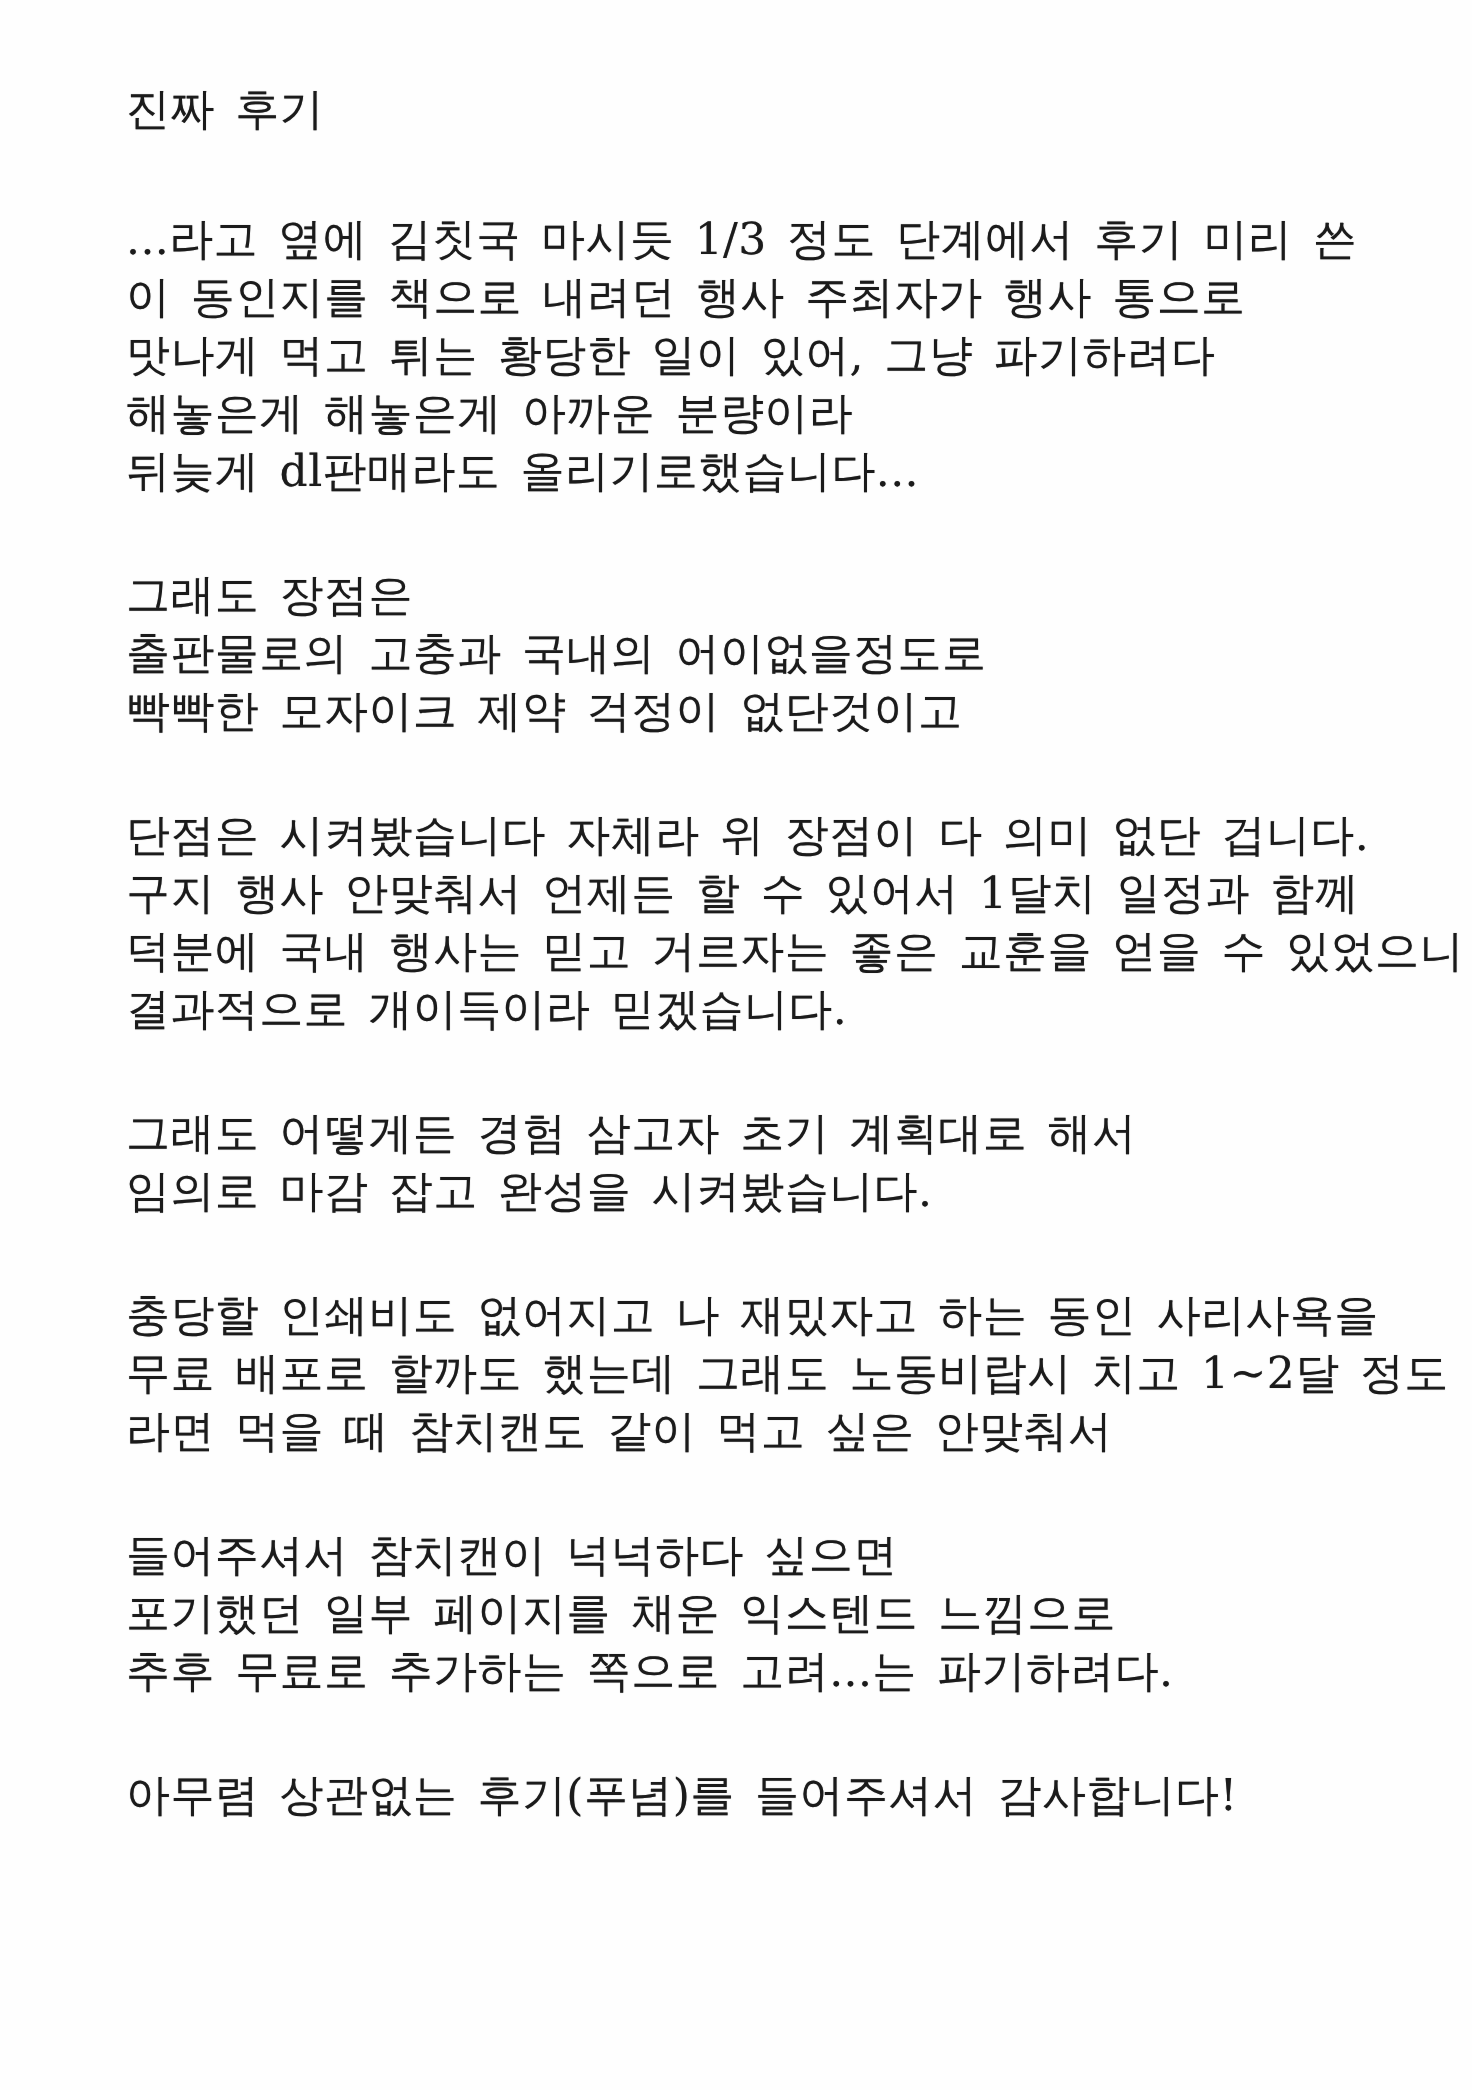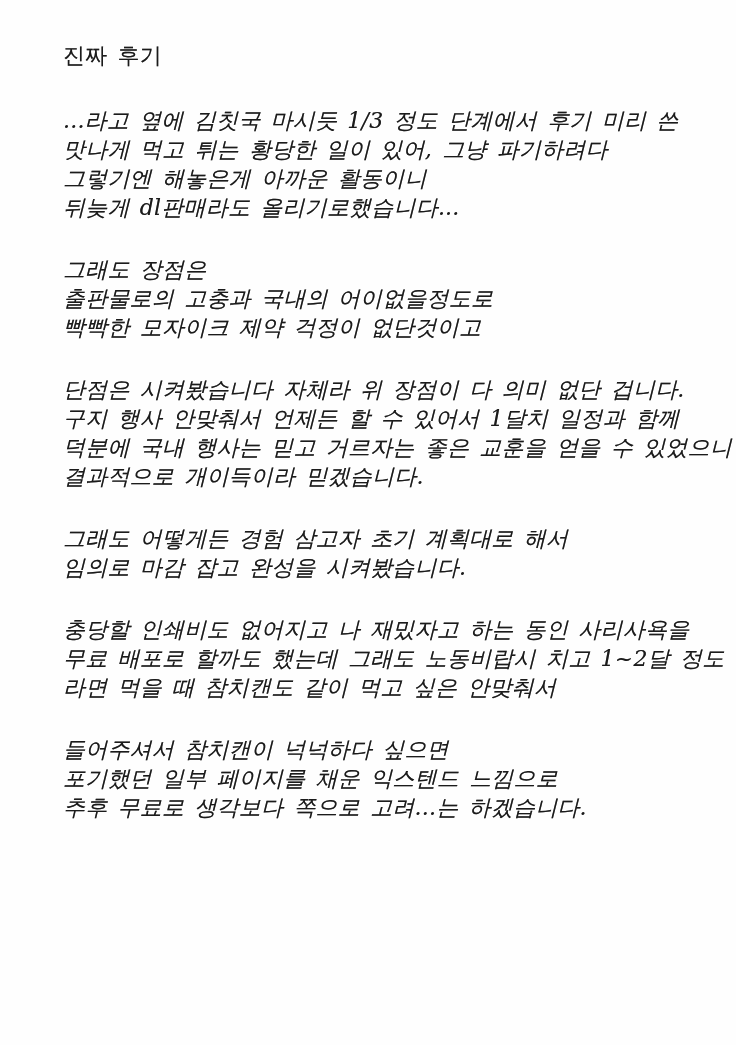--- a/index.html
+++ b/index.html
@@ -30,33 +30,33 @@
   .doc-title {
     margin: 0 0 36px 0;
     font-size: 22px;
     font-weight: normal;
   }
   .paragraph {
     margin: 0 0 33px 0;
   }
   .text-line {
     white-space: nowrap;
-    font-style: italic;
   }
 </style>
 </head>
 <body>
 
 <div class="page">
   <h1 class="doc-title">진짜 후기</h1>
   <div id="paragraphs">
       <div class="paragraph">
         <div class="text-line">...라고 옆에 김칫국 마시듯 1/3 정도 단계에서 후기 미리 쓴</div>
+        <div class="text-line">이 동인지를 책으로 내려던 행사 주최자가 행사 통으로</div>
         <div class="text-line">맛나게 먹고 튀는 황당한 일이 있어, 그냥 파기하려다</div>
-        <div class="text-line">그렇기엔 해놓은게 아까운 활동이니</div>
+        <div class="text-line">해놓은게 해놓은게 아까운 분량이라</div>
         <div class="text-line">뒤늦게 dl판매라도 올리기로했습니다...</div>
       </div>
       <div class="paragraph">
         <div class="text-line">그래도 장점은</div>
         <div class="text-line">출판물로의 고충과 국내의 어이없을정도로</div>
         <div class="text-line">빡빡한 모자이크 제약 걱정이 없단것이고</div>
       </div>
       <div class="paragraph">
         <div class="text-line">단점은 시켜봤습니다 자체라 위 장점이 다 의미 없단 겁니다.</div>
         <div class="text-line">구지 행사 안맞춰서 언제든 할 수 있어서 1달치 일정과 함께</div>
@@ -68,16 +68,19 @@
         <div class="text-line">임의로 마감 잡고 완성을 시켜봤습니다.</div>
       </div>
       <div class="paragraph">
         <div class="text-line">충당할 인쇄비도 없어지고 나 재밌자고 하는 동인 사리사욕을</div>
         <div class="text-line">무료 배포로 할까도 했는데 그래도 노동비랍시 치고 1~2달 정도</div>
         <div class="text-line">라면 먹을 때 참치캔도 같이 먹고 싶은 안맞춰서</div>
       </div>
       <div class="paragraph">
         <div class="text-line">들어주셔서 참치캔이 넉넉하다 싶으면</div>
         <div class="text-line">포기했던 일부 페이지를 채운 익스텐드 느낌으로</div>
-        <div class="text-line">추후 무료로 생각보다 쪽으로 고려...는 하겠습니다.</div>
+        <div class="text-line">추후 무료로 추가하는 쪽으로 고려...는 파기하려다.</div>
+      </div>
+      <div class="paragraph">
+        <div class="text-line">아무렴 상관없는 후기(푸념)를 들어주셔서 감사합니다!</div>
       </div>
     </div>
 </div>
 
 </body></html>

